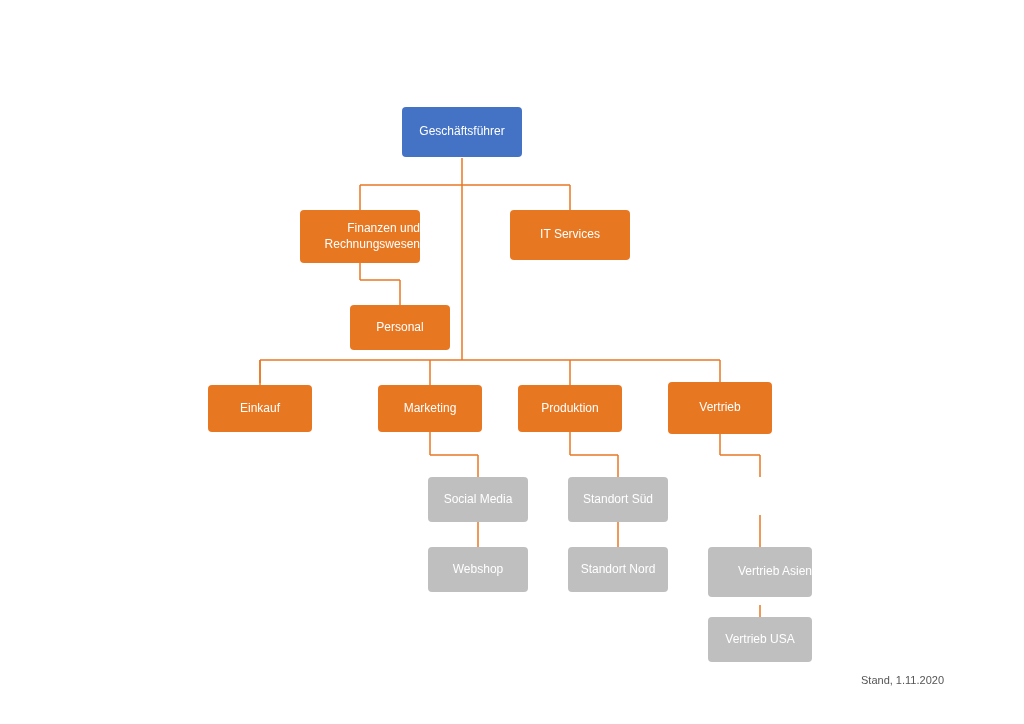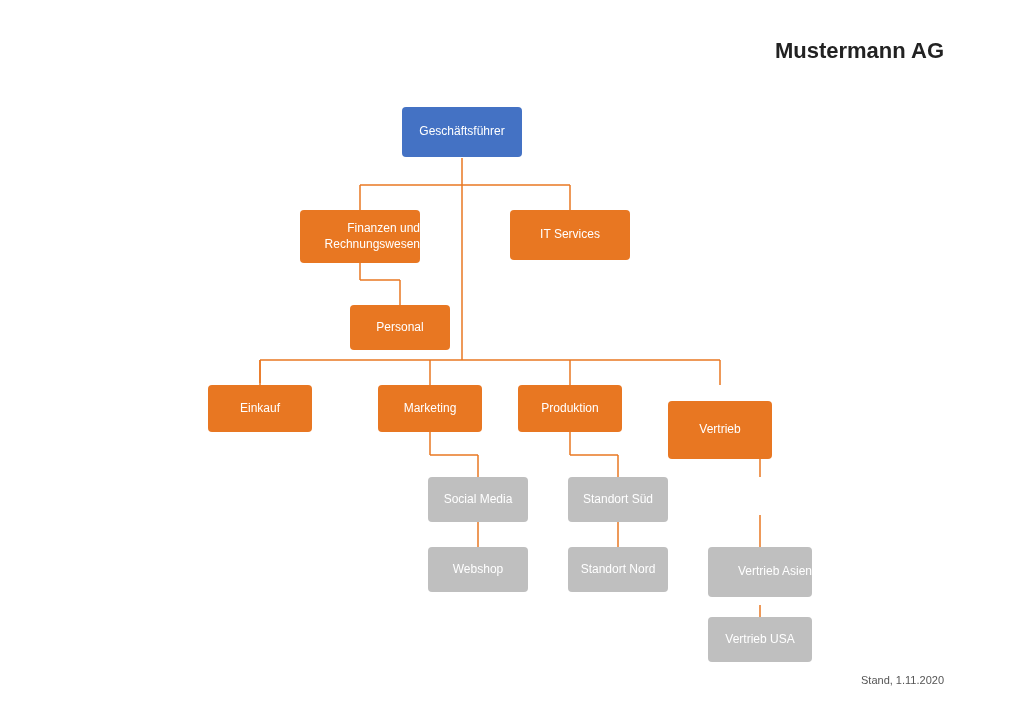--- a/index.html
+++ b/index.html
@@ -89,21 +89,20 @@
       stroke: #E87722;
       stroke-width: 1.5;
       fill: none;
     }
   </style>
 </head>
 <body>
 
 <div class="page">
 
-  <div class="company-title">Mustermann AG</div>
   <div class="stand-text">Stand, 1.11.2020</div>
 
   <div class="org-chart">
 
     <svg class="connectors">
 
       <line x1="402" y1="73" x2="402" y2="100"></line>
 
       <line x1="300" y1="100" x2="402" y2="100"></line>
       <line x1="300" y1="100" x2="300" y2="125"></line>
@@ -168,21 +167,21 @@
     </div>
 
     <div class="node node-orange" style="left:318px; top:300px; width:104px; height:47px;">
       <span>Marketing</span>
     </div>
 
     <div class="node node-orange" style="left:458px; top:300px; width:104px; height:47px;">
       <span>Produktion</span>
     </div>
 
-    <div class="node node-orange" style="left:608px; top:316px; width:104px; height:58px;">
+    <div class="node node-orange" style="left:608px; top:297px; width:104px; height:52px;">
       <span>Vertrieb</span>
     </div>
 
     <div class="node node-gray" style="left:368px; top:392px; width:100px; height:45px;">
       <span>Social Media</span>
     </div>
 
     <div class="node node-gray" style="left:368px; top:462px; width:100px; height:45px;">
       <span>Webshop</span>
     </div>

